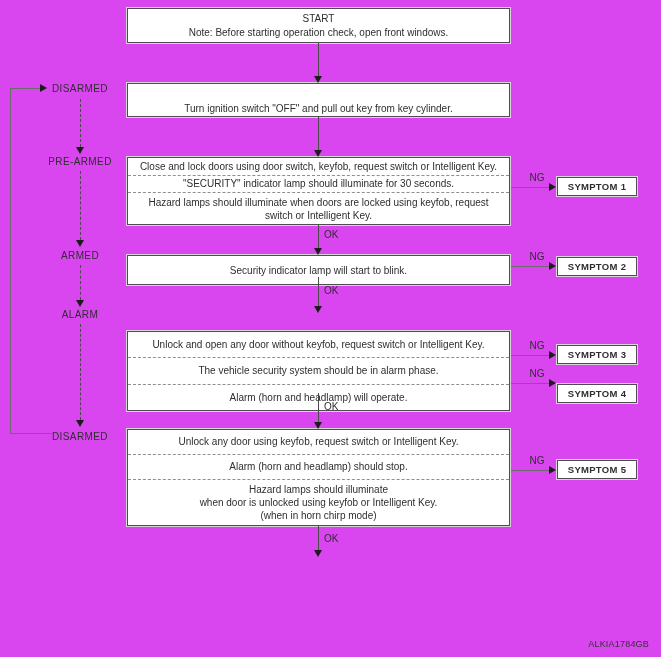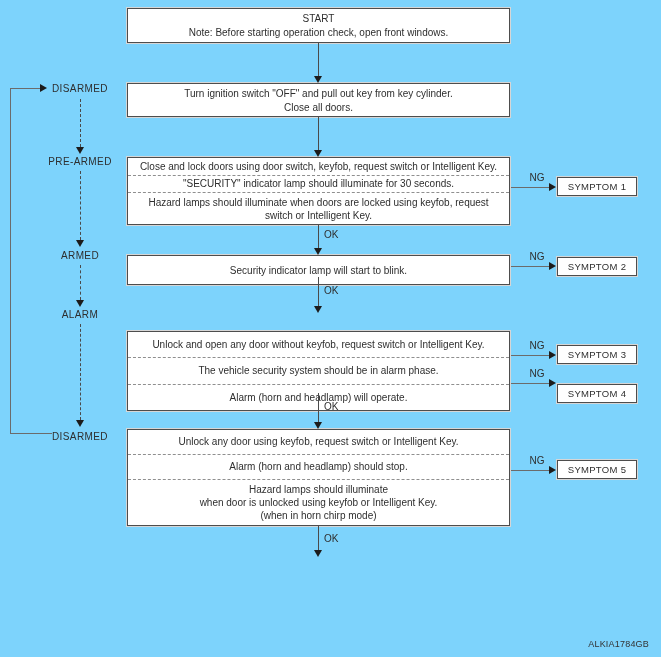--- a/index.html
+++ b/index.html
@@ -1,20 +1,20 @@
 <!DOCTYPE html>
 <html><head>
 <meta charset="utf-8">
 <style>
   html, body { margin: 0; padding: 0; background: #ffffff; }
   #canvas {
     position: relative;
     width: 661px;
     height: 657px;
-    background: #7dd3fc;
+    background: #d946ef;
     font-family: "Liberation Sans", sans-serif;
     color: #2e2e2e;
     overflow: hidden;
   }
   
   .fbox {
     position: absolute;
     left: 127px;
     width: 383px;
     background: #fff;
@@ -46,20 +46,21 @@
     height: 19px;
     background: #fff;
     border: 1px solid #4d4d4d;
     box-shadow: 0 0 0 1px #d6d6d6;
     display: flex;
     align-items: center;
     justify-content: center;
     font-size: 9.5px;
     letter-spacing: 0.3px;
     box-sizing: border-box;
+    font-weight: bold;
   }
   
   .state {
     position: absolute;
     left: 30px;
     width: 100px;
     text-align: center;
     font-size: 10px;
     letter-spacing: 0.4px;
   }
@@ -86,21 +87,20 @@
 
 <div id="canvas">
 
   <div class="fbox plain" style="top:8px; height:35px;">
     <div class="frow" style="justify-content:flex-end;">START</div>
     <div class="frow" style="justify-content:flex-start;">Note: Before starting operation check, open front windows.</div>
   </div>
 
   <div class="fbox plain" style="top:83px; height:34px;">
     <div class="frow" style="justify-content:flex-end;">Turn ignition switch "OFF" and pull out key from key cylinder.</div>
-    <div class="frow" style="justify-content:flex-start;">Close all doors.</div>
   </div>
 
   <div class="fbox" style="top:157px; height:68px;">
     <div class="frow">Close and lock doors using door switch, keyfob, request switch or Intelligent Key.</div>
     <div class="frow">"SECURITY" indicator lamp should illuminate for 30 seconds.</div>
     <div class="frow tall">Hazard lamps should illuminate when doors are locked using keyfob, request switch or Intelligent Key.</div>
   </div>
 
   <div class="fbox" style="top:255px; height:30px;">
     <div class="frow">Security indicator lamp will start to blink.</div>

